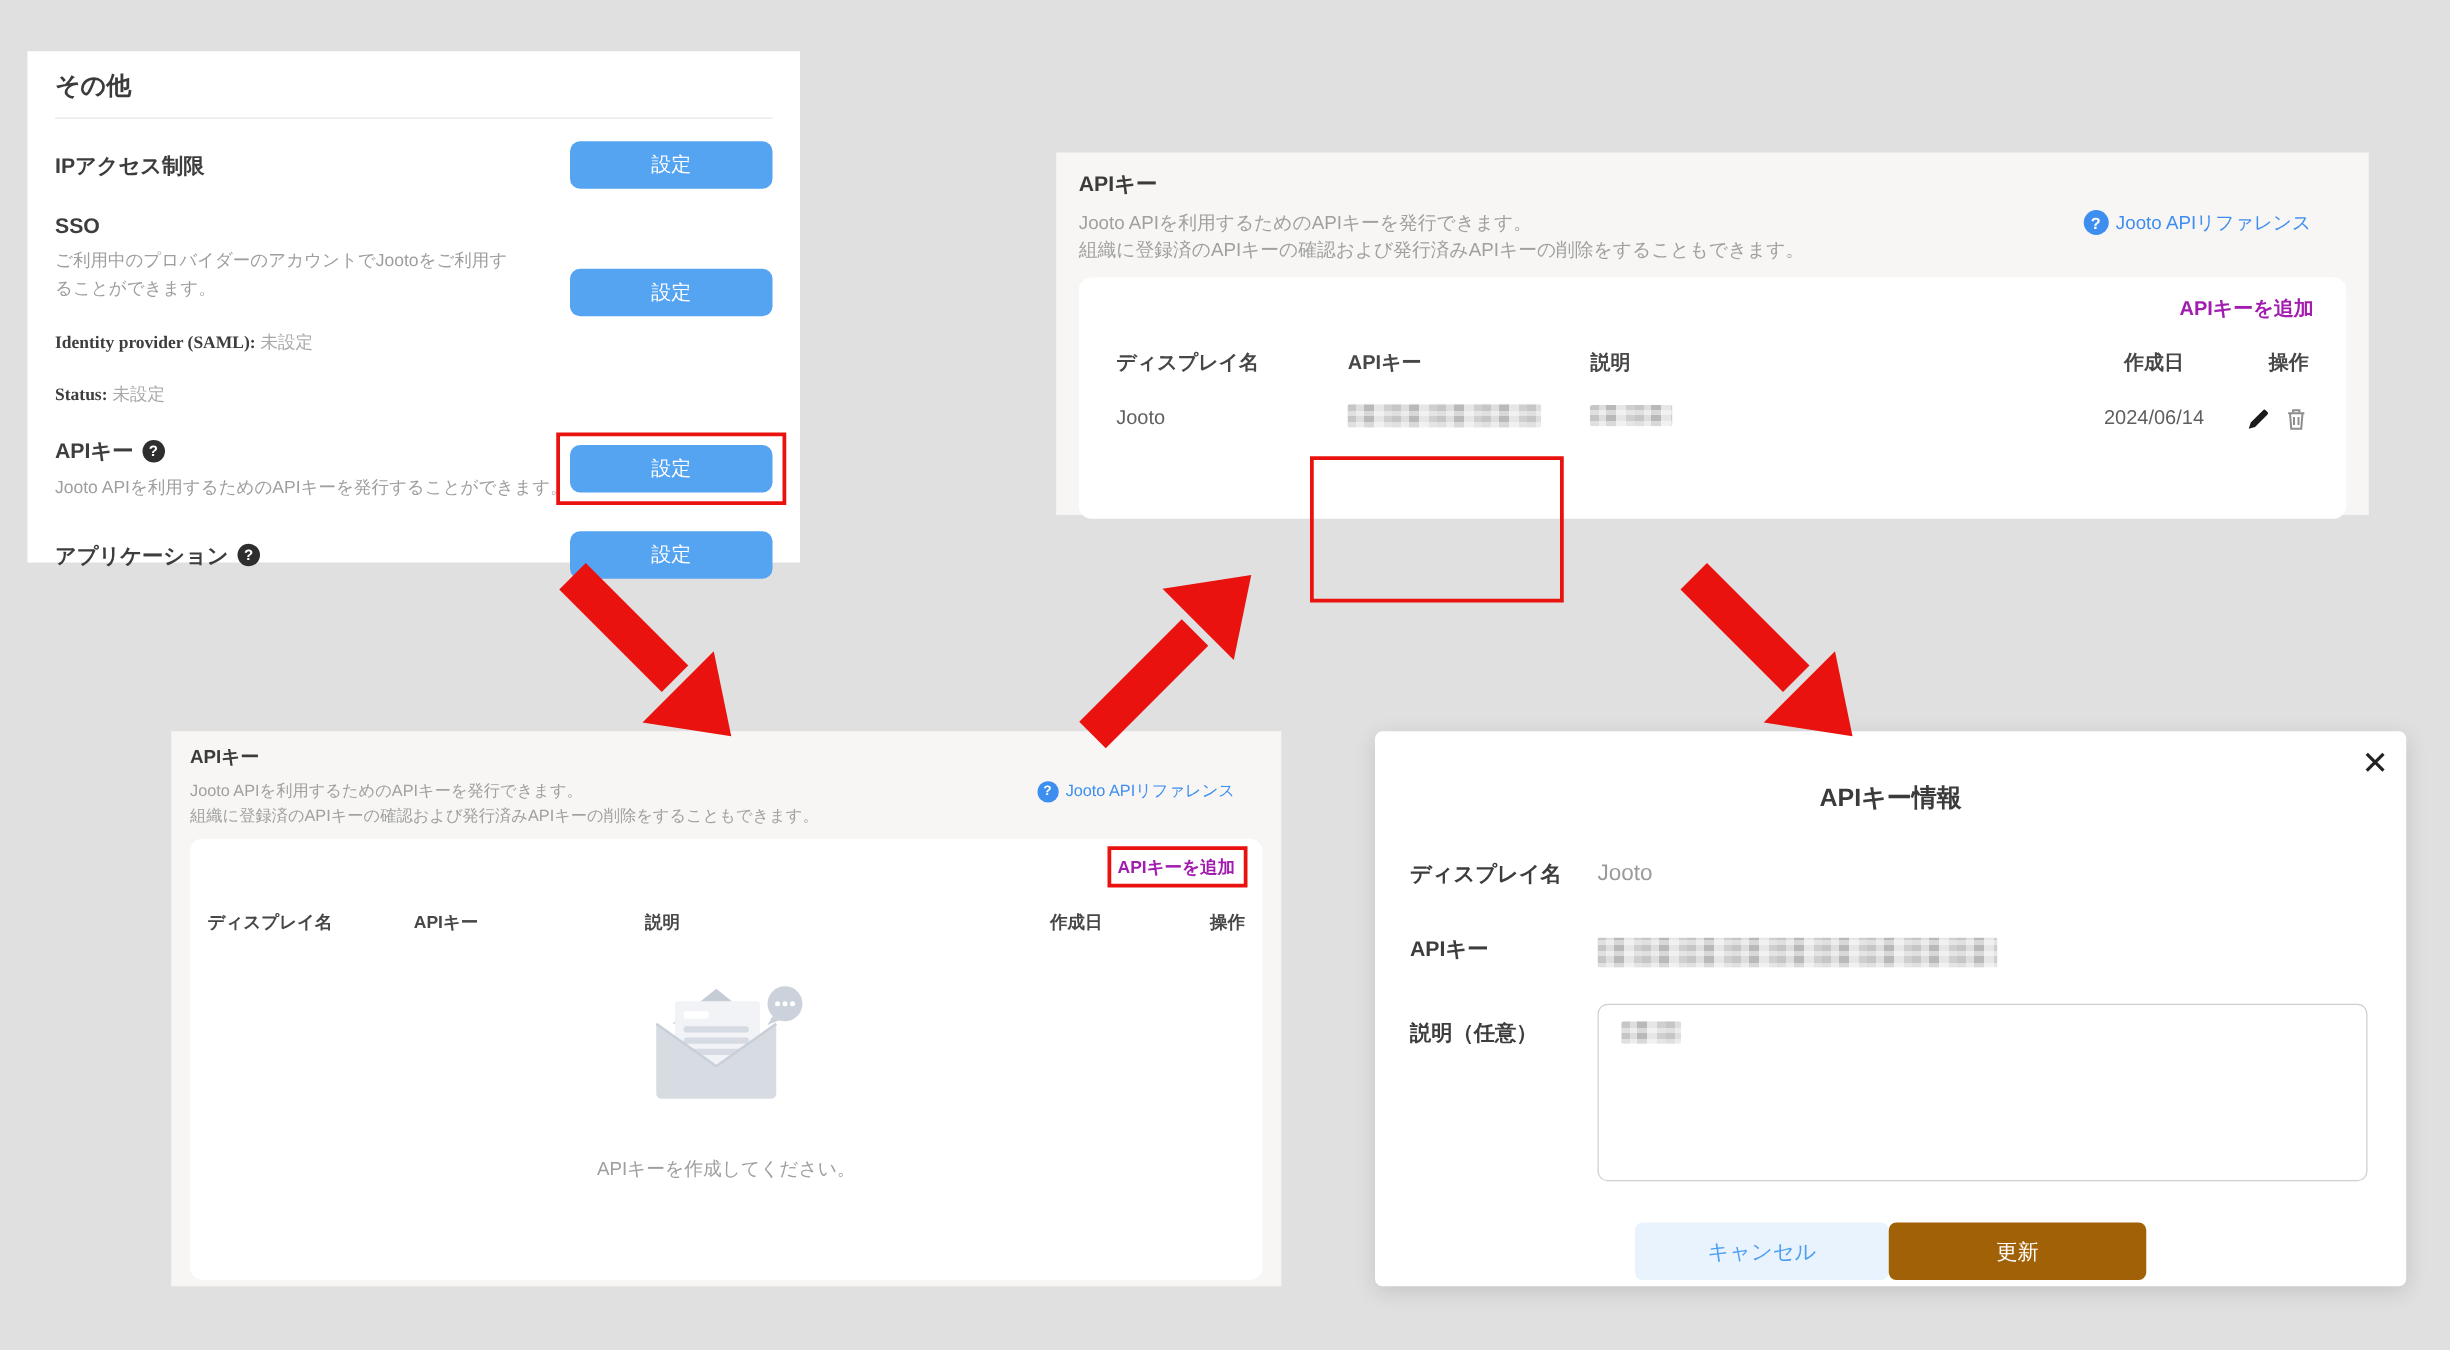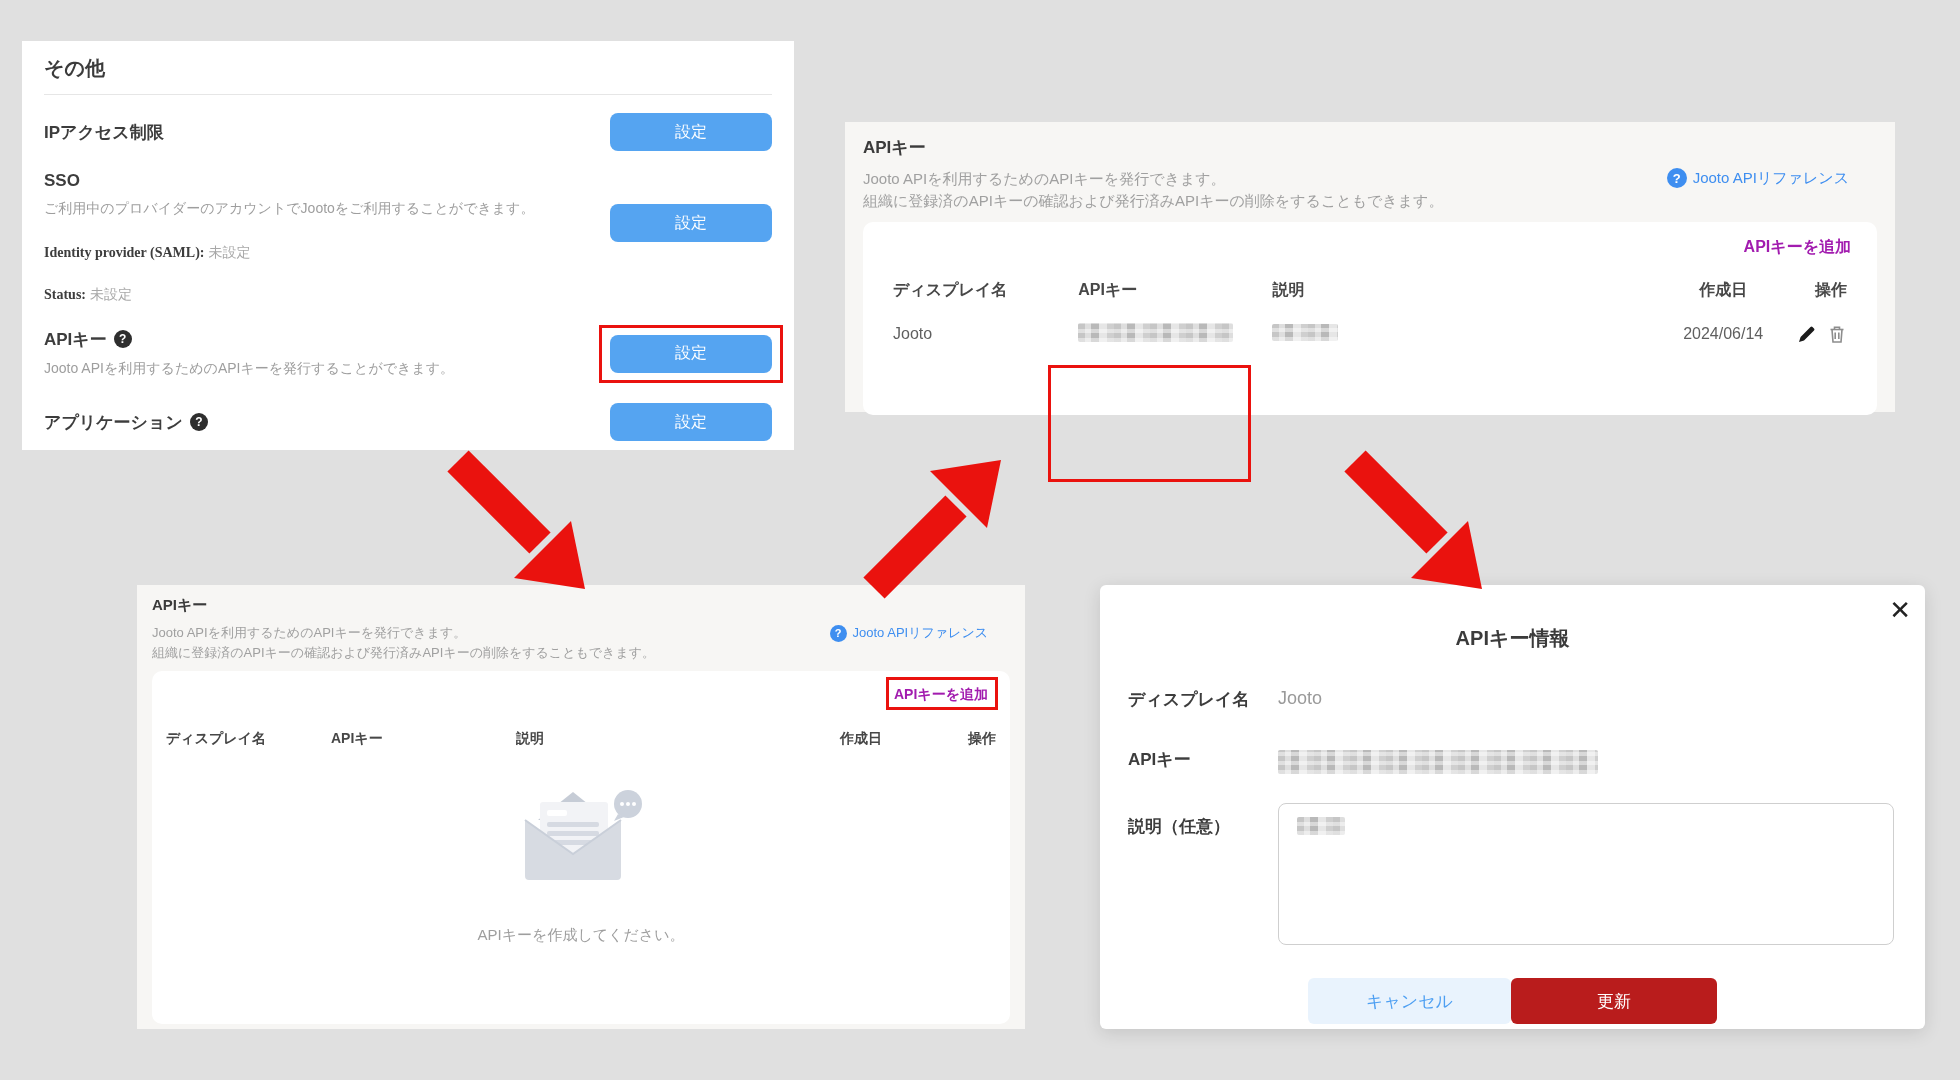--- a/index.html
+++ b/index.html
@@ -6,21 +6,21 @@
   html,body { width:1960px; height:1080px; }
   body {
     background:#e0e0e0;
     font-family:"Liberation Sans","DejaVu Sans",sans-serif;
     position:relative; overflow:hidden;
     color:#3d3d3d;
   }
   .panel { position:absolute; }
 
   
-  .settings-panel { left:22px; top:41px; width:772px; height:409px; background:#ffffff; padding:14px 22px 0; }
+  .settings-panel { left:22px; top:41px; width:618px; height:409px; background:#ffffff; padding:14px 22px 0; }
   .settings-title { font-size:20px; font-weight:bold; color:#3b3b3b; padding-bottom:12px; border-bottom:1px solid #e6e6e6; }
   .setting-row { display:flex; align-items:center; margin-top:18px; }
   .setting-info { width:530px; }
   .setting-heading { font-size:17px; font-weight:bold; color:#3d3d3d; display:flex; align-items:center; gap:7px; }
   .setting-desc { font-size:14px; color:#9e9e9e; line-height:1.55; margin-top:7px; }
   .kv-line { font-size:14px; margin-top:24px; color:#3d3d3d; font-weight:bold;font-family:Liberation Serif, serif; }
   .kv-line .kv-value { color:#a8a8a8; font-weight:normal; margin-left:4px; }
   .btn-area { margin-left:auto; position:relative; }
   .btn-blue {
     width:162px; height:38px; border:none; border-radius:8px;
@@ -101,21 +101,21 @@
     width:616px; height:142px; border:1px solid #cfcfcf; border-radius:8px;
     background:#fff; position:relative; margin-top:-9px; padding:13px 18px;
   }
   .modal-buttons { display:flex; justify-content:center; margin-top:33px; }
   .btn-cancel {
     width:203px; height:46px; border:none; border-radius:6px; cursor:pointer;
     background:#e9f3fd; color:#4d9ff2; font-size:17px; font-family:inherit;
   }
   .btn-submit {
     width:206px; height:46px; border:none; border-radius:6px; cursor:pointer;
-    background:#b91c1c; color:#ffffff; font-size:17px; font-family:inherit;
+    background:#a16207; color:#ffffff; font-size:17px; font-family:inherit;
   }
 
   .arrow { position:absolute; }
 </style>
 </head>
 <body>
 
 <div class="panel settings-panel">
   <div class="settings-title">その他</div>
 

